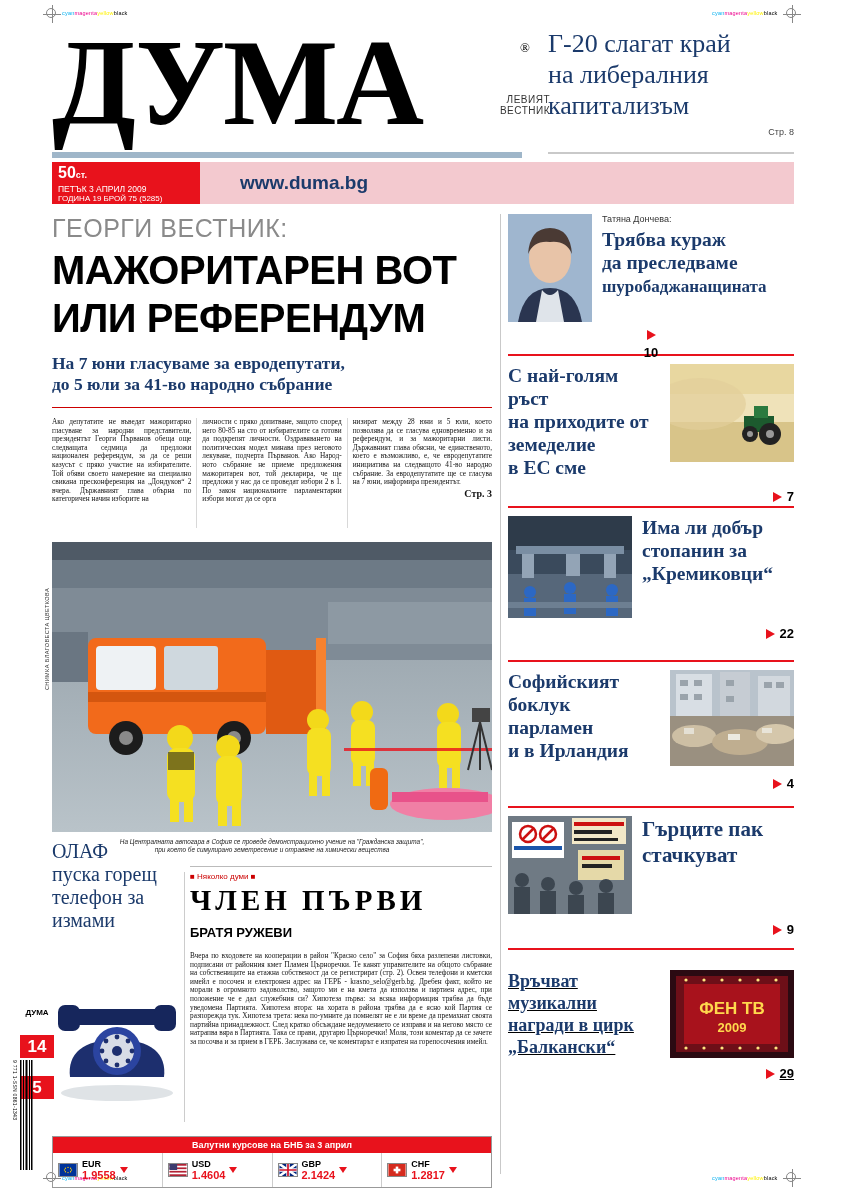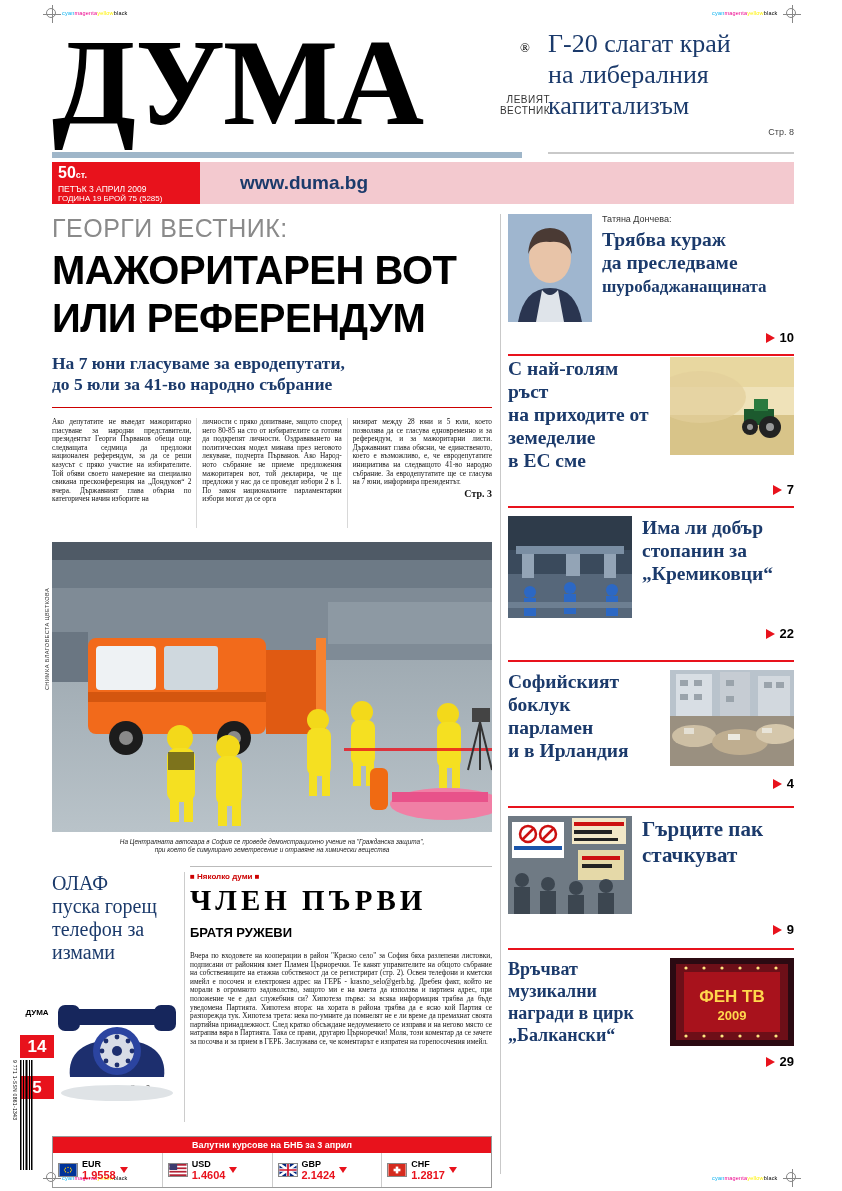--- a/index.html
+++ b/index.html
@@ -73,37 +73,37 @@
   .bigphoto { position:absolute; left:52px; top:542px; width:440px; height:290px;
      background:linear-gradient(#9fb4c6,#cfd8dd); overflow:hidden;}
   .photo-cap { position:absolute; left:52px; top:838px; width:440px;
      font-family:"Liberation Sans",sans-serif; font-size:6.4px; line-height:8px;
      text-align:center; color:#222; font-style:italic;}
   .photo-credit { position:absolute; left:44px; top:690px; width:110px;
      transform: rotate(-90deg); transform-origin: left top;
      font-family:"Liberation Sans",sans-serif; font-size:5.5px; color:#333; letter-spacing:.4px;}
 
   
-  .olaf { position:absolute; left:52px; top:872px; width:128px; }
+  .olaf { position:absolute; left:52px; top:840px; width:128px; }
   .olaf h3 { font-family:"Liberation Serif",serif; font-size:20px; line-height:23px; color:#1b3a6b; font-weight:normal;}
   .olaf .pg { position:absolute; left:78px; top:212px; font-size:7px; color:#444;
      font-family:"Liberation Sans",sans-serif;}
   .phone { position:absolute; left:48px; top:985px; width:138px; height:118px; }
 
   .duma-badge { position:absolute; left:20px; top:1008px; width:34px; text-align:center;}
   .duma-badge .t { font-family:"Liberation Sans",sans-serif; font-weight:bold; font-size:8px;}
   .duma-badge .n { background:#e8121c; color:#fff; font-family:"Liberation Sans",sans-serif;
      font-weight:bold; font-size:17px; line-height:17px; padding:3px 0; margin-top:18px;}
   .barcode { position:absolute; left:18px; top:1060px; width:16px; height:110px; }
   .barcode .bcode { position:absolute; left:0; top:0; transform:rotate(90deg); transform-origin:left top;
      font-family:"Liberation Sans",sans-serif; font-size:5px; letter-spacing:.3px; white-space:nowrap;}
 
   
   .chlen { position:absolute; left:190px; top:872px; width:302px; }
-  .chlen .tagline { font-family:"Liberation Sans",sans-serif; font-size:8px; font-weight:bold; color:#c00;}
+  .chlen .tagline { font-family:"Liberation Sans",sans-serif; font-size:8px; font-weight:normal; color:#c00;}
   .chlen h2 { font-family:"Liberation Serif",serif; font-size:29px; letter-spacing:4px; margin-top:3px;}
   .chlen .byline { font-family:"Liberation Sans",sans-serif; font-weight:bold; font-size:13px; margin-top:8px;}
   .chlen .body { font-family:"Liberation Serif",serif; font-size:7.3px; line-height:8.6px; text-align:justify;
      margin-top:12px; color:#111;}
   .chlen-rule-top { position:absolute; left:190px; top:866px; width:302px; height:1px; background:#bbb;}
   .vrule { position:absolute; left:184px; top:872px; width:1px; height:250px; background:#ccc;}
 
   
   .cur { position:absolute; left:52px; top:1136px; width:440px; height:52px; border:1px solid #999; }
   .cur-title { background:#e8121c; color:#fff; font-family:"Liberation Sans",sans-serif;
@@ -431,28 +431,28 @@
         </div>
         <div style="flex:1;">
           <div class="author">Татяна Дончева:</div>
           <h3>
             <span>Трябва кураж</span><br>
             <span>да преследваме</span><br>
             <span style="font-size:17px;">шуробаджанащината</span>
           </h3>
         </div>
       </div>
-      <div class="pagearrow" style="margin-top:8px;">
+      <div class="pagearrow" style="margin-top:8px;flex-direction:column;">
         <span class="tri-r"></span>
         <span>10</span>
       </div>
     </div>
     <div class="rail-red"></div>
 
-    <div class="ritem" style="height:150px;padding-top:1px;">
+    <div class="ritem" style="height:150px;padding-top:8px;">
       <div style="display:flex;gap:10px;">
         <div style="flex:1;">
           <h3>
             <span>С най-голям ръст</span><br>
             <span>на приходите от</span><br>
             <span>земеделие</span><br>
             <span>в ЕС сме</span>
           </h3>
         </div>
         <div class="thumb" style="width:124px;height:98px;">
@@ -597,21 +597,21 @@
           </h3>
         </div>
       </div>
       <div class="pagearrow" style="margin-top:8px;">
         <span class="tri-r"></span>
         <span>9</span>
       </div>
     </div>
     <div class="rail-red"></div>
 
-    <div class="ritem" style="height:126px;padding-top:8px;">
+    <div class="ritem" style="height:126px;padding-top:20px;text-decoration:underline;">
       <div style="display:flex;gap:10px;">
         <div style="flex:1;">
           <h3 style="font-size:18px;line-height:22px;">
             <span>Връчват</span><br>
             <span>музикални</span><br>
             <span>награди в цирк</span><br>
             <span>„Балкански“</span>
           </h3>
         </div>
         <div class="thumb" style="width:124px;height:88px;">

